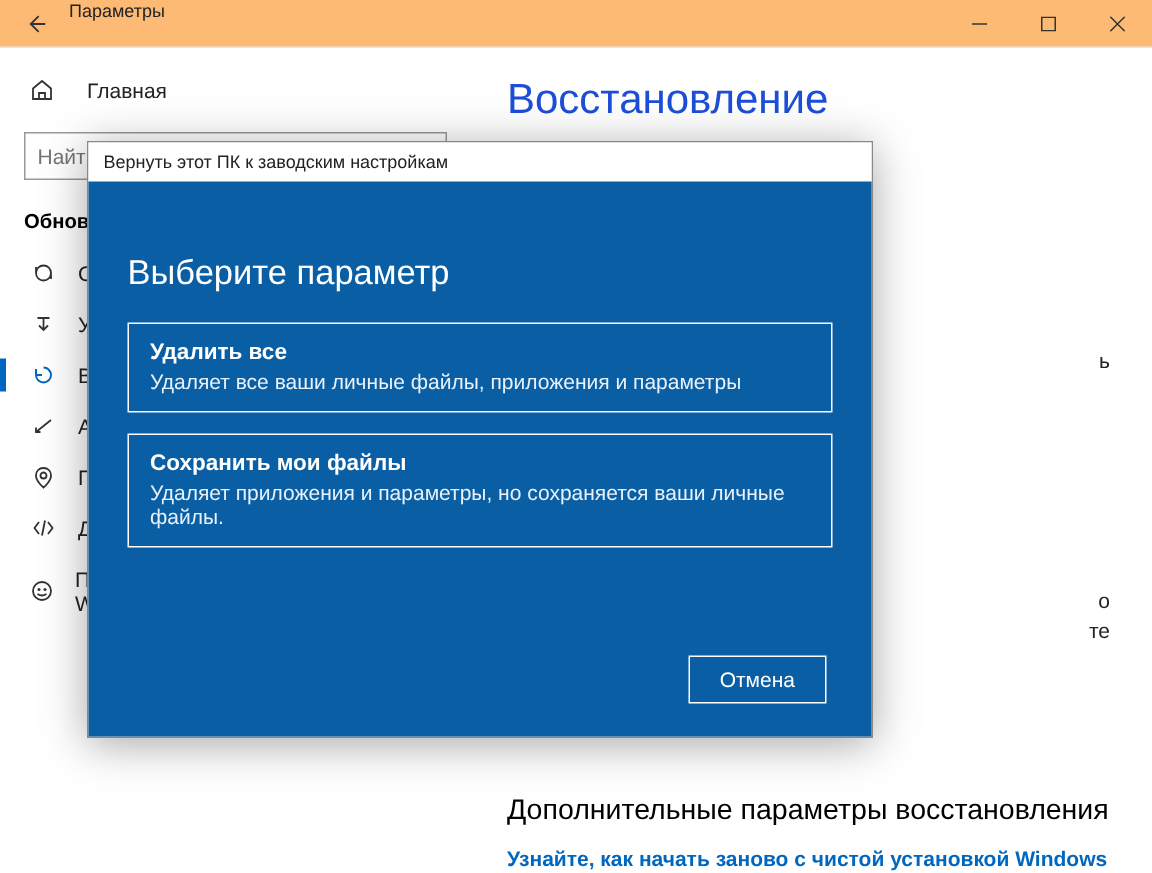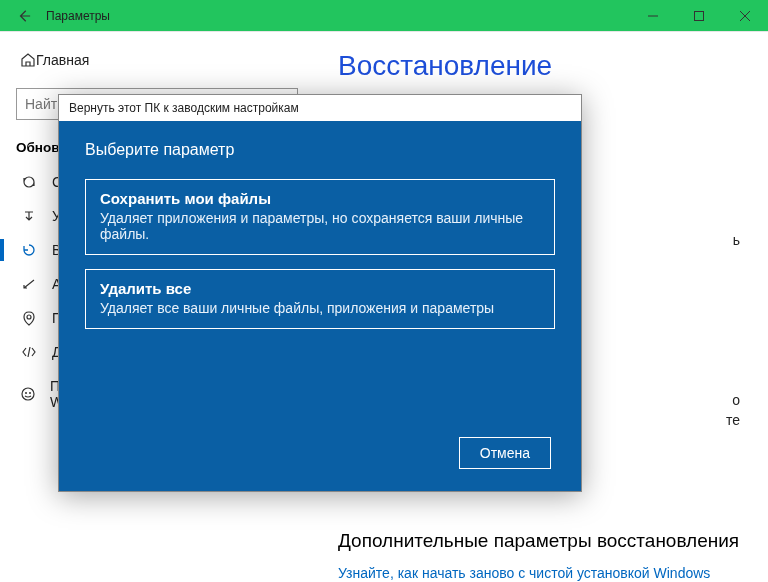--- a/index.html
+++ b/index.html
@@ -1,46 +1,46 @@
 <!DOCTYPE html>
 <html><head>
 <meta charset="utf-8">
 <style>
   * { box-sizing: border-box; margin: 0; padding: 0; font-family: "Segoe UI", Tahoma, sans-serif; }
   body { width: 768px; height: 582px; background: #fff; overflow: hidden; position: relative; }
 
   
-  .titlebar { height: 32px; display: flex; align-items: center; padding: 0 0 0 8px; background: #22c55e; border-bottom: 1px solid #e6e6e6; }
+  .titlebar { height: 32px; display: flex; padding: 0 0 0 8px; background: #fdba74; border-bottom: 1px solid #e6e6e6; }
   .titlebar .back { width: 32px; display: flex; align-items: center; justify-content: center; color: #333; }
   .titlebar .title { font-size: 12px; color: #222; margin-left: 6px; flex: 1; }
   .win-controls { display: flex; }
   .win-btn { width: 46px; height: 32px; display: flex; align-items: center; justify-content: center; color: #555; }
 
   
   .main { display: flex; height: calc(582px - 32px); }
   .sidebar { width: 310px; padding: 14px 12px 0 16px; background: #fff; }
-  .home-row { display: flex; align-items: center; gap: 0; margin-bottom: 14px; padding: 6px 4px; font-size: 14px; color: #222; }
+  .home-row { display: flex; align-items: center; gap: 22px; margin-bottom: 14px; padding: 6px 4px; font-size: 14px; color: #222; }
   .searchbox { display: flex; align-items: center; border: 1px solid #999; height: 32px; padding: 0 8px; margin-bottom: 20px; }
   .searchbox input { border: none; outline: none; font-size: 14px; width: 100%; background: transparent; }
   .section-head { font-size: 13.5px; font-weight: 600; margin-bottom: 10px; color: #000; }
   .nav-item { display: flex; align-items: center; gap: 14px; padding: 9px 4px; font-size: 14px; color: #222; position: relative; }
   .nav-item .icon { width: 18px; display: flex; justify-content: center; }
   .nav-item.selected::before { content: ""; position: absolute; left: -16px; top: 6px; bottom: 6px; width: 4px; background: #0067c0; }
 
   .content { flex: 1; padding: 18px 28px; }
   .page-title { font-size: 28px; font-weight: 400; color: #1d4ed8; margin-bottom: 18px; }
   .side-text { font-size: 14px; color: #222; line-height: 20px; }
   .subhead { font-size: 19px; color: #000; margin-top: 26px; margin-bottom: 12px; }
-  .link { color: #0067c0; font-size: 14px; }
+  .link { color: #0067c0; font-size: 14px; font-weight: bold; }
 
   
   .modal { position: absolute; left: 58px; top: 94px; width: 524px; background: #fff; border: 1px solid #888; box-shadow: 0 4px 28px rgba(0,0,0,0.35); }
   .modal-title { font-size: 12px; color: #222; padding: 6px 10px; background: #fff; }
   .modal-body { background: #0a5fa4; color: #fff; padding: 20px 26px 24px 26px; min-height: 370px; position: relative; }
-  .modal-heading { font-size: 16px; font-weight: 400; margin-bottom: 20px; color: #fff; }
+  .modal-heading { font-size: 23px; font-weight: 400; margin-bottom: 20px; color: #fff; margin-top: 27px; }
   .option { border: 1.5px solid #fff; padding: 10px 14px 12px 14px; margin-bottom: 14px; }
   .option-title { font-size: 15px; font-weight: 600; margin-bottom: 3px; }
   .option-desc { font-size: 14px; font-weight: 400; color: #e8f1fa; }
   .modal-footer { position: absolute; right: 30px; bottom: 22px; }
   .cancel-btn { border: 1.5px solid #fff; background: transparent; color: #fff; font-size: 14px; padding: 7px 20px; }
 
   svg { display: block; }
 </style>
 </head>
 <body>
@@ -162,25 +162,25 @@
     <a class="link">Узнайте, как начать заново с чистой установкой Windows</a>
   </div>
 </div>
 
 <div class="modal">
   <div class="modal-title">Вернуть этот ПК к заводским настройкам</div>
   <div class="modal-body">
     <div class="modal-heading">Выберите параметр</div>
 
     <div class="option">
+      <div class="option-title">Удалить все</div>
+      <div class="option-desc">Удаляет все ваши личные файлы, приложения и параметры</div>
+    </div>
+    <div class="option">
       <div class="option-title">Сохранить мои файлы</div>
       <div class="option-desc">Удаляет приложения и параметры, но сохраняется ваши личные файлы.</div>
-    </div>
-    <div class="option">
-      <div class="option-title">Удалить все</div>
-      <div class="option-desc">Удаляет все ваши личные файлы, приложения и параметры</div>
     </div>
 
     <div class="modal-footer">
       <button class="cancel-btn">Отмена</button>
     </div>
   </div>
 </div>
 
 </body></html>

